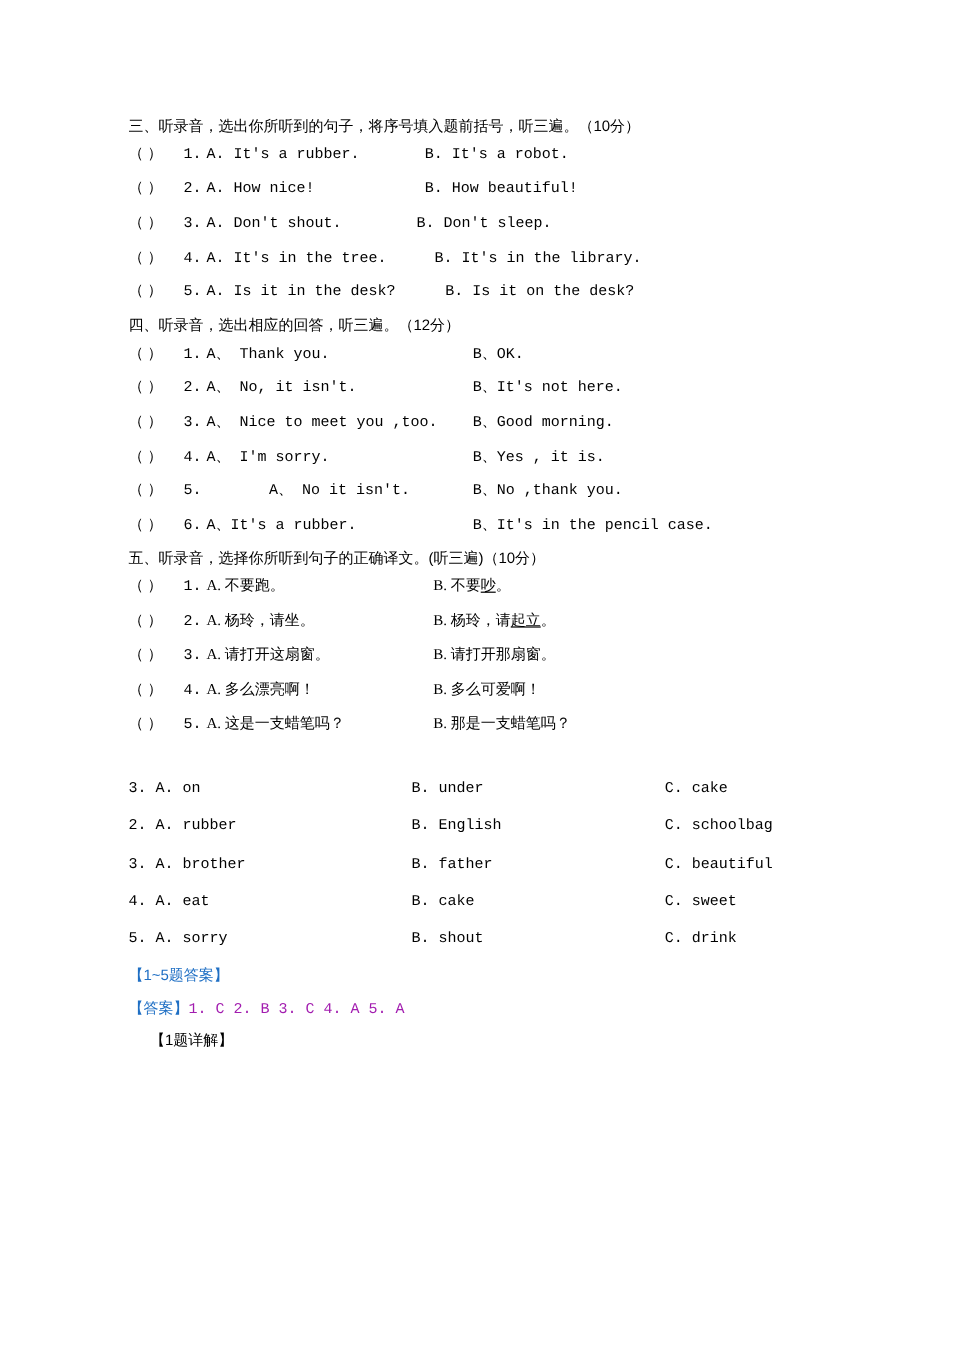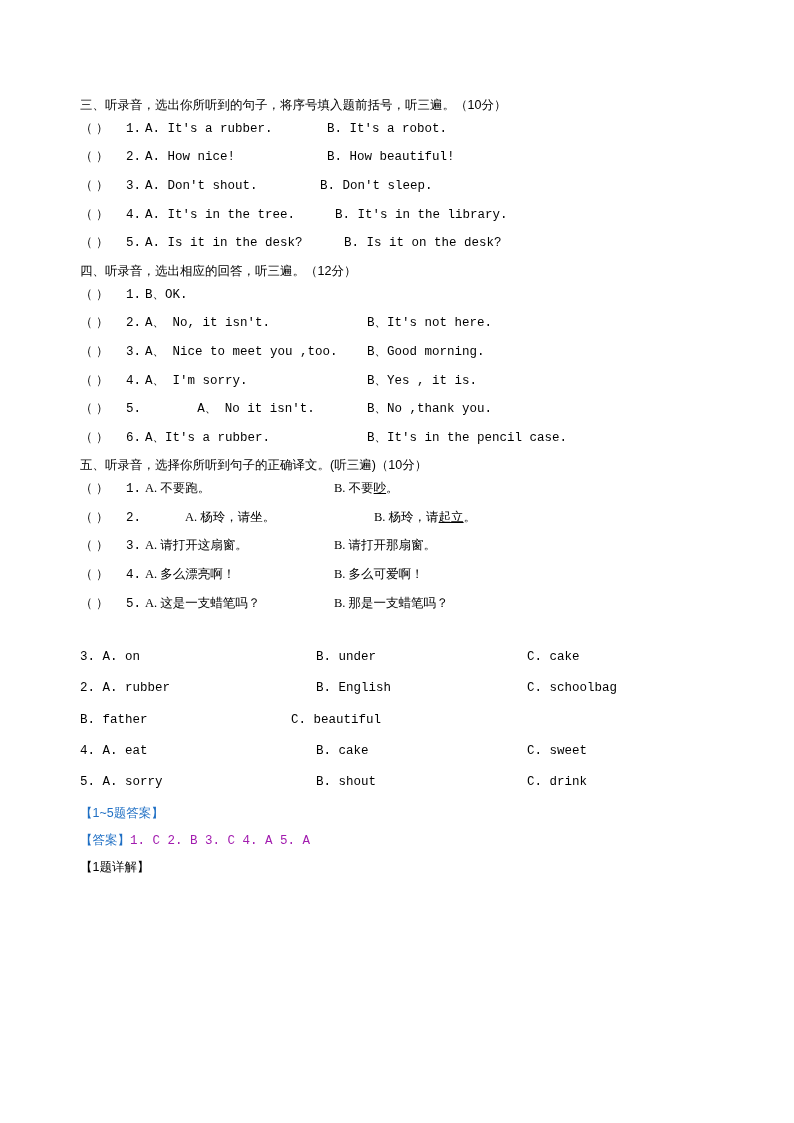--- a/index.html
+++ b/index.html
@@ -14,21 +14,21 @@
     color: #000000;
     position: relative;
     overflow: hidden;
   }
   .page {
     position: absolute;
     left: 0; top: 0;
     width: 794px;
     height: 799px;
     box-sizing: border-box;
-    padding: 96px 118px 0 80px;
+    padding: 96px 118px 0 107px;
   }
   .section-title {
     font-family: "Liberation Sans", sans-serif;
     font-size: 12.5px;
     line-height: 1.5;
     margin: 0 0 4px 0;
     white-space: nowrap;
     letter-spacing: 0px;
   }
   .q-row {
@@ -89,20 +89,21 @@
     margin: 0 0 8px 0;
     white-space: nowrap;
   }
   .tag {
     color: #1f6fc4;
     font-family: "Liberation Sans", sans-serif;
   }
   .tag-dark {
     color: #000000;
     font-family: "Liberation Sans", sans-serif;
+    margin-left: 18px;
   }
   .ansvals {
     font-family: "Liberation Mono", monospace;
     color: #a21caf;
   }
   .spacer-lg { height: 26px; }
 </style>
 </head>
 <body>
 
@@ -146,20 +147,21 @@
       <span class="opt-b">B. Is it on the desk?</span>
     </div>
   </div>
 
   <div>
     <p class="section-title">四、听录音，选出相应的回答，听三遍。（12分）</p>
 
     <div class="q-row">
       <span class="paren">（    ）</span>
       <span class="num">1.</span>
+      <span class="opt-a" style="flex:0 0 222px;">A、 Thank  you.</span>
       <span class="opt-b">B、OK.</span>
     </div>
 
     <div class="q-row">
       <span class="paren">（    ）</span>
       <span class="num">2.</span>
       <span class="opt-a" style="flex:0 0 222px;">A、 No, it isn't.</span>
       <span class="opt-b">B、It's not here.</span>
     </div>
 
@@ -198,21 +200,21 @@
     <div class="q-row">
       <span class="paren">（    ）</span>
       <span class="num">1.</span>
       <span class="cn" style="flex:0 0 189px;">A. 不要跑。</span>
       <span class="cn"><span>B. 不要</span><span class="underline">吵</span><span>。</span></span>
     </div>
 
     <div class="q-row">
       <span class="paren">（    ）</span>
       <span class="num">2.</span>
-      <span class="cn" style="flex:0 0 189px;margin-left:40px;">A. 杨玲，请坐。</span>
+      <span class="cn" style="flex:0 0 189px;">A. 杨玲，请坐。</span>
       <span class="cn"><span>B. 杨玲，请</span><span class="underline">起立</span><span>。</span></span>
     </div>
 
     <div class="q-row">
       <span class="paren">（    ）</span>
       <span class="num">3.</span>
       <span class="cn" style="flex:0 0 189px;">A. 请打开这扇窗。</span>
       <span class="cn">B. 请打开那扇窗。</span>
     </div>
 
@@ -239,20 +241,21 @@
       <span class="w-a">3. A. on</span>
       <span class="w-b">B. under</span>
       <span class="w-c">C. cake</span>
     </div>
     <div class="word-row">
       <span class="w-a">2. A. rubber</span>
       <span class="w-b">B. English</span>
       <span class="w-c">C. schoolbag</span>
     </div>
     <div class="word-row">
+      <span class="w-a">3. A. brother</span>
       <span class="w-b">B. father</span>
       <span class="w-c">C. beautiful</span>
     </div>
     <div class="word-row">
       <span class="w-a">4. A. eat</span>
       <span class="w-b">B. cake</span>
       <span class="w-c">C. sweet</span>
     </div>
     <div class="word-row">
       <span class="w-a">5. A. sorry</span>

